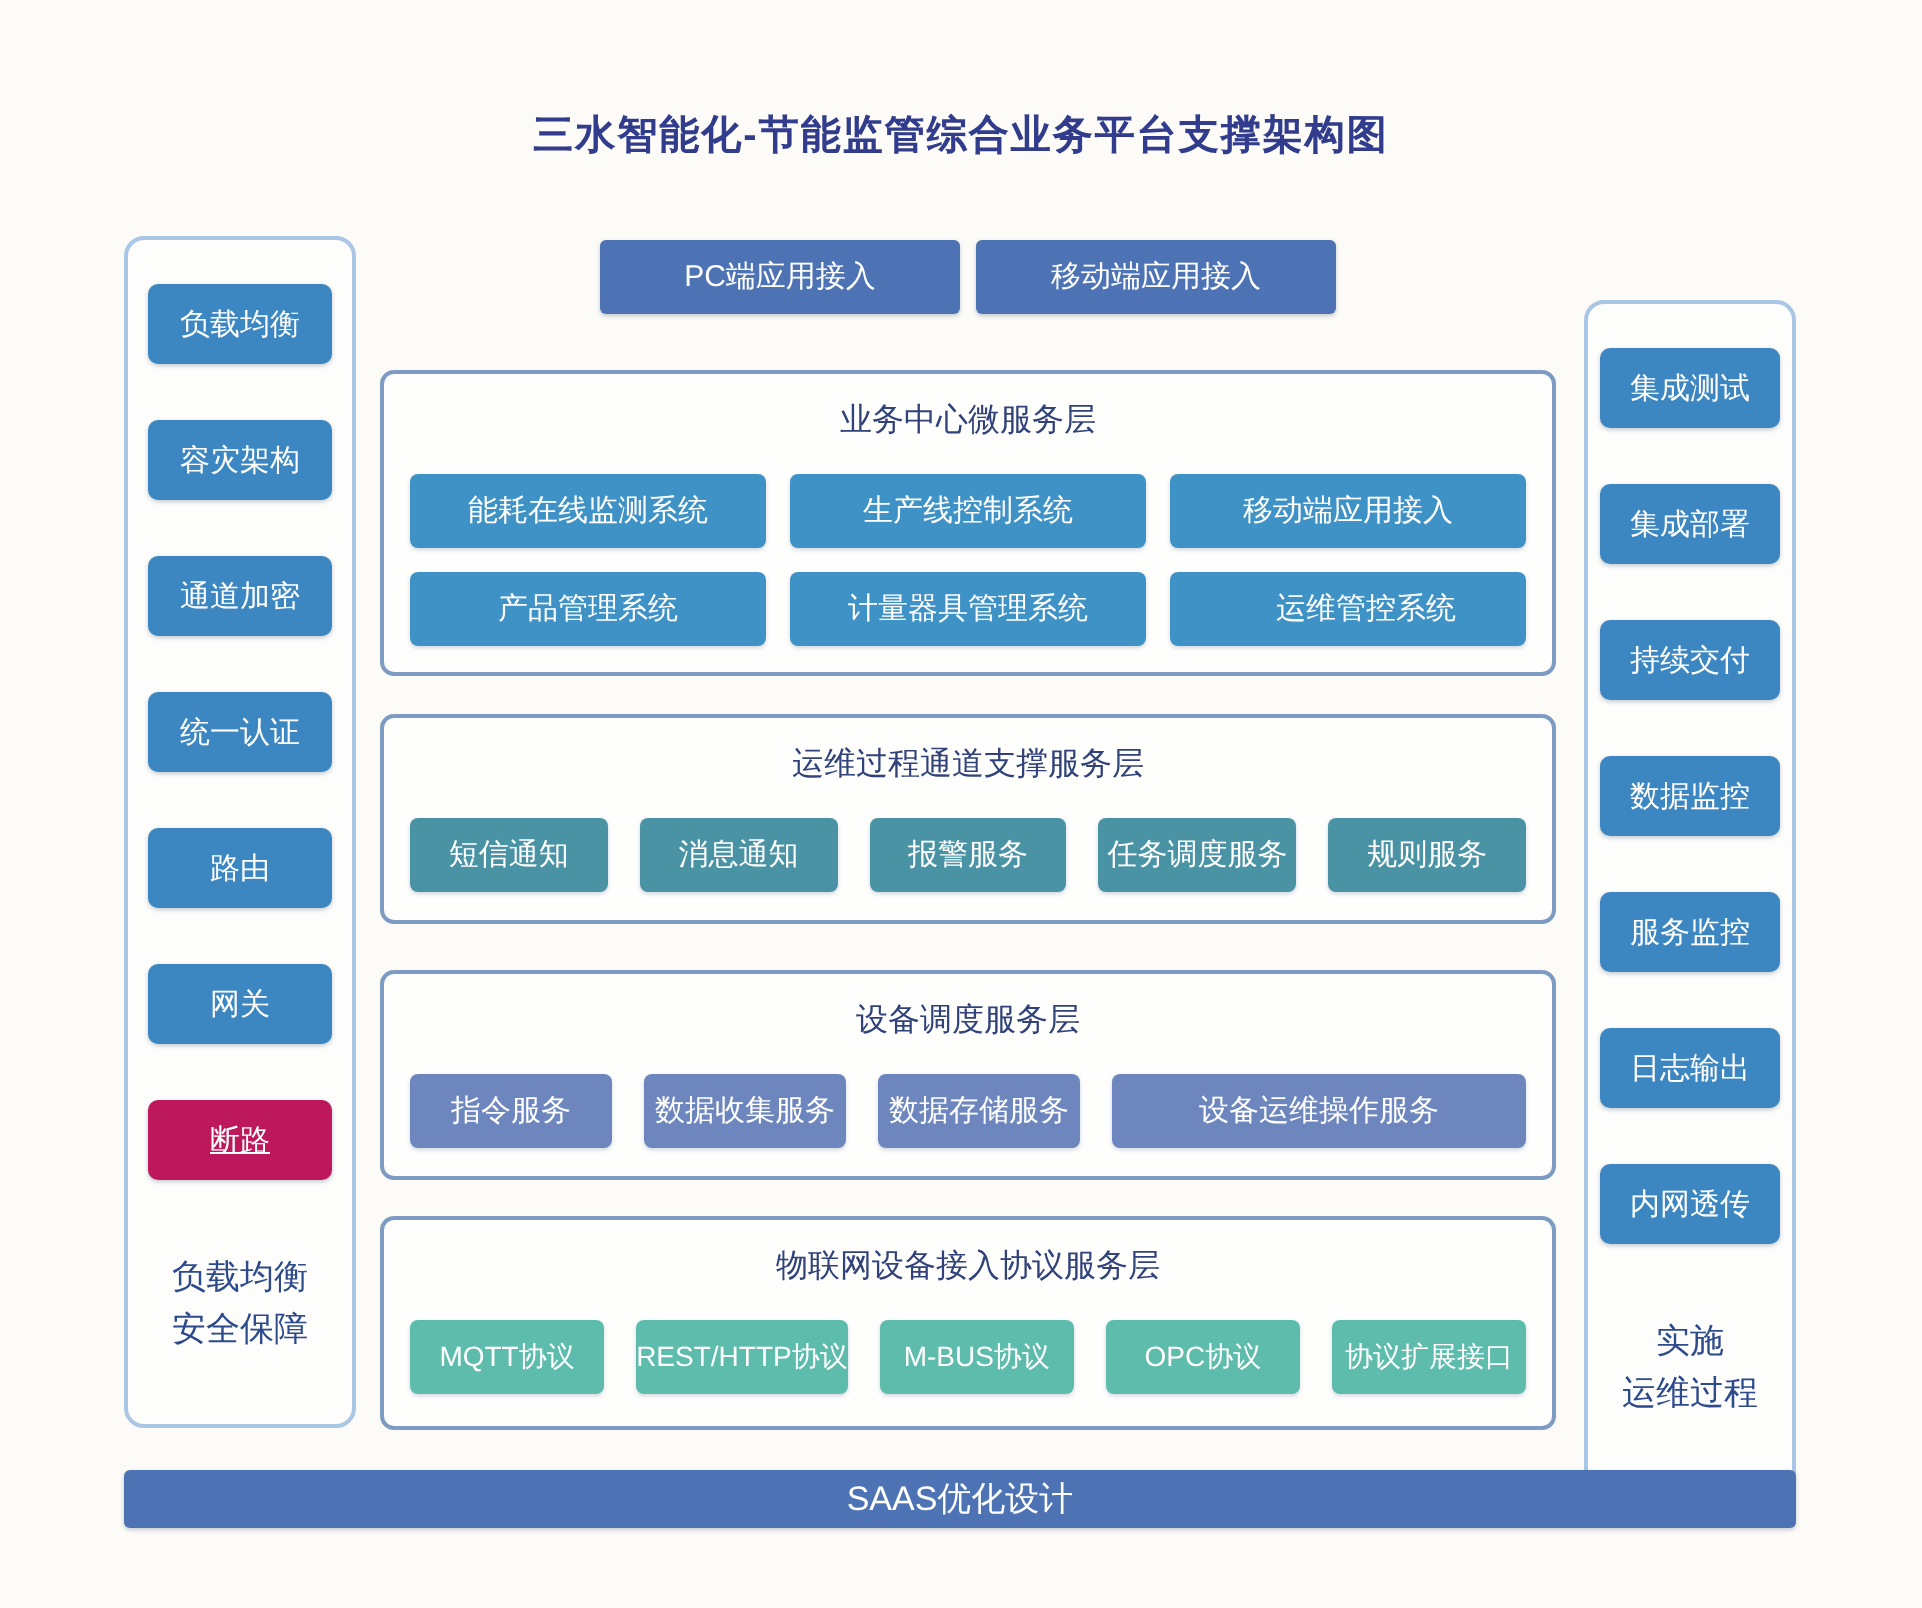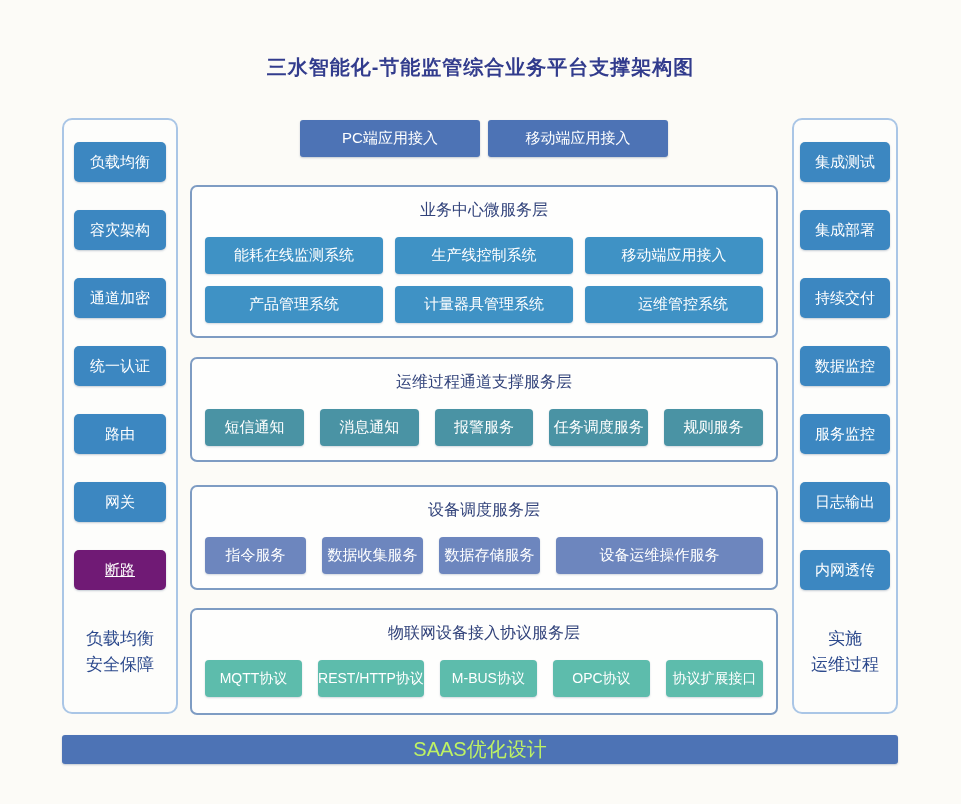--- a/index.html
+++ b/index.html
@@ -14,21 +14,21 @@
     position:absolute; top:54px; left:0; width:100%;
     text-align:center; font-size:20px; font-weight:bold;
     color:#323c8d; letter-spacing:1px;
   }
   .side-panel {
     position:absolute; top:118px; height:596px;
     border:2px solid #aac6e6; border-radius:10px; background:#fdfdfb;
     display:flex; flex-direction:column; align-items:center;
   }
   .side-panel.left  { left:62px;  width:116px; }
-  .side-panel.right { left:792px; width:106px; }
+  .side-panel.right { left:792px; width:106px;margin-top:32px; }
   .side-list { display:flex; flex-direction:column; align-items:center; margin-top:22px; }
   .side-btn {
     width:92px; height:40px; margin-bottom:28px; border-radius:5px;
     color:#fff; font-size:15px; display:flex; align-items:center; justify-content:center;
     box-shadow:0 1px 2px rgba(30,60,100,0.25); white-space:nowrap;
   }
   .side-panel.right .side-btn { width:90px; }
   .side-caption { margin-top:8px; text-align:center; color:#2d4a8d; font-size:17px; line-height:1.55; }
   .middle { position:absolute; left:190px; top:120px; width:588px; height:600px; }
   .top-row { display:flex; justify-content:center; gap:8px; }
@@ -51,42 +51,42 @@
     flex:1; height:37px; border-radius:4px; color:#fff; font-size:15px;
     display:flex; align-items:center; justify-content:center; white-space:nowrap;
     box-shadow:0 1px 2px rgba(30,60,100,0.2);
   }
   .layer1 .layer-items { flex-wrap:wrap; gap:12px; }
   .layer1 .layer-btn { flex:0 0 calc((100% - 24px)/3); }
   .layer3 .layer-btn:last-child { flex:2.05; }
   .layer4 .layer-btn { font-size:14px; }
   .bottom-bar {
     position:absolute; left:62px; top:735px; width:836px; height:29px;
-    border-radius:3px; color:#bef264; font-size:20px;
+    border-radius:3px; color:#ffffff; font-size:17px;
     display:flex; align-items:center; justify-content:center;
     box-shadow:0 1px 2px rgba(30,60,100,0.25);
   }
 </style>
 </head>
 <body>
 
 <div class="page">
 
   <h1 class="title">三水智能化-节能监管综合业务平台支撑架构图</h1>
 
   <div class="side-panel left">
     <div class="side-list">
 
     <div class="side-btn" style="background-color: rgb(60, 135, 193);">负载均衡</div>
         <div class="side-btn" style="background-color: rgb(60, 135, 193);">容灾架构</div>
         <div class="side-btn" style="background-color: rgb(60, 135, 193);">通道加密</div>
         <div class="side-btn" style="background-color: rgb(60, 135, 193);">统一认证</div>
         <div class="side-btn" style="background-color: rgb(60, 135, 193);">路由</div>
         <div class="side-btn" style="background-color: rgb(60, 135, 193);">网关</div>
-        <div class="side-btn" style="background-color: #701a75; text-decoration: underline;">断路</div>
+        <div class="side-btn" style="background-color: #be185d; text-decoration: underline;">断路</div>
       </div>
     <div class="side-caption">
       <div>负载均衡</div>
       <div>安全保障</div>
     </div>
   </div>
 
   <div class="middle">
 
     <div class="top-row">

